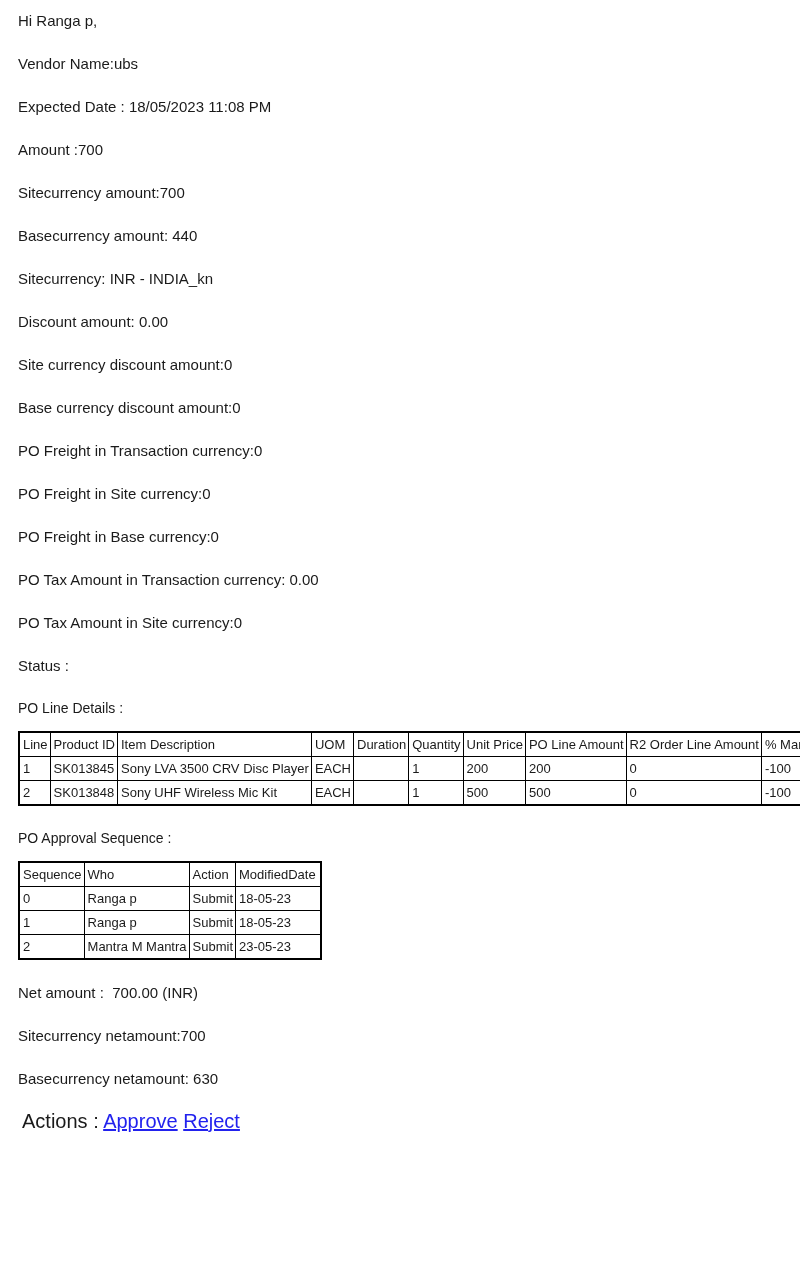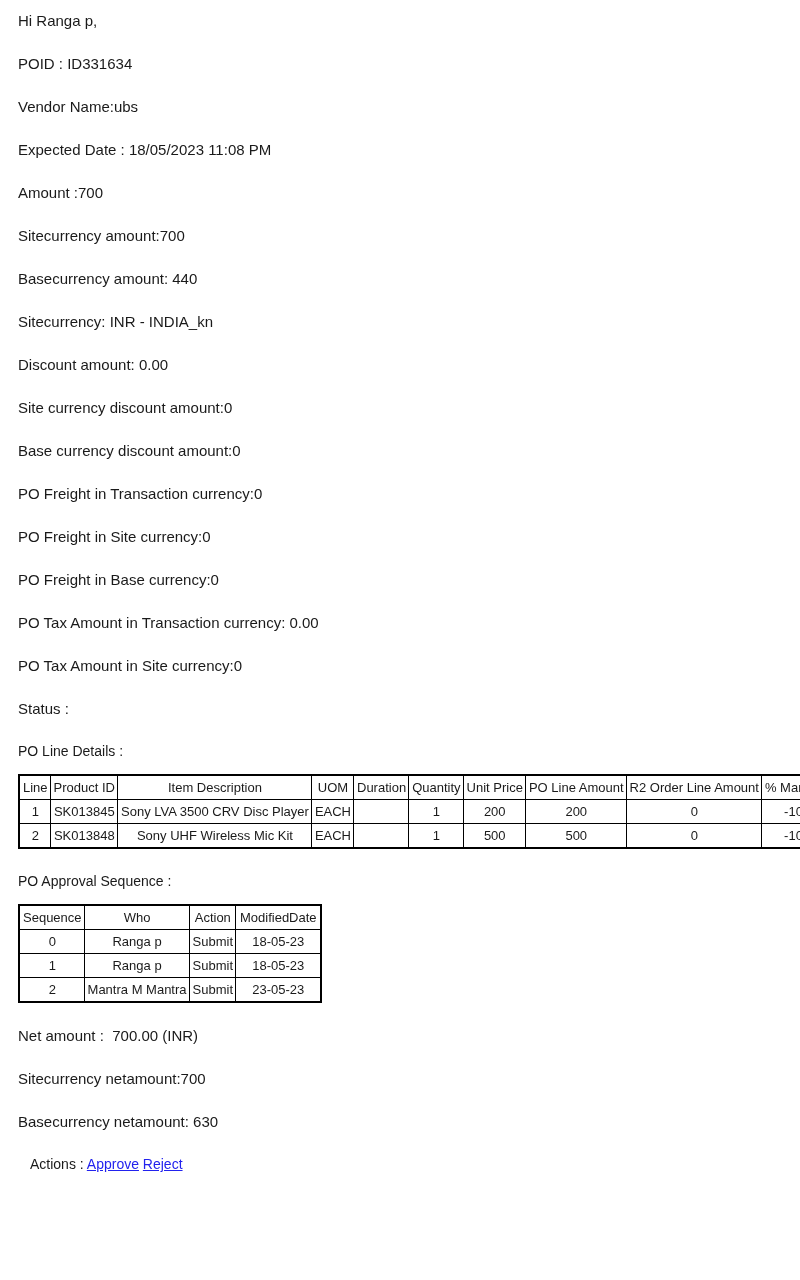--- a/index.html
+++ b/index.html
@@ -29,47 +29,46 @@
   table {
     border-collapse: collapse;
     table-layout: fixed;
     margin: 0 0 22px 0;
     border: 2px solid #000;
   }
   th, td {
     border: 1px solid #000;
     font-size: 13px;
     font-weight: normal;
-    text-align: center;
+    text-align: left;
     vertical-align: middle;
     padding: 3px 2px 3px 3px;
     line-height: 17px;
     white-space: nowrap;
     overflow: hidden;
   }
   .actions-line {
-    font-size: 14px;
+    font-size: 20px;
     line-height: 21px;
-    margin: 12px;
+    margin: 4px;
     white-space: pre-wrap;
   }
   a.action-link {
     color: #2222ee;
     text-decoration: underline;
     cursor: pointer;
   }
 </style>
 </head>
 <body>
 
 <div class="page">
 
   <p class="line">Hi Ranga p,</p>
 
-  <p class="line">POID : ID331634</p>
   <p class="line">Vendor Name:ubs</p>
   <p class="line">Expected Date : 18/05/2023 11:08 PM</p>
   <p class="line">Amount :700</p>
   <p class="line">Sitecurrency amount:700</p>
   <p class="line">Basecurrency amount: 440</p>
   <p class="line">Sitecurrency: INR - INDIA_kn</p>
   <p class="line">Discount amount: 0.00</p>
   <p class="line">Site currency discount amount:0</p>
   <p class="line">Base currency discount amount:0</p>
   <p class="line">PO Freight in Transaction currency:0</p>

